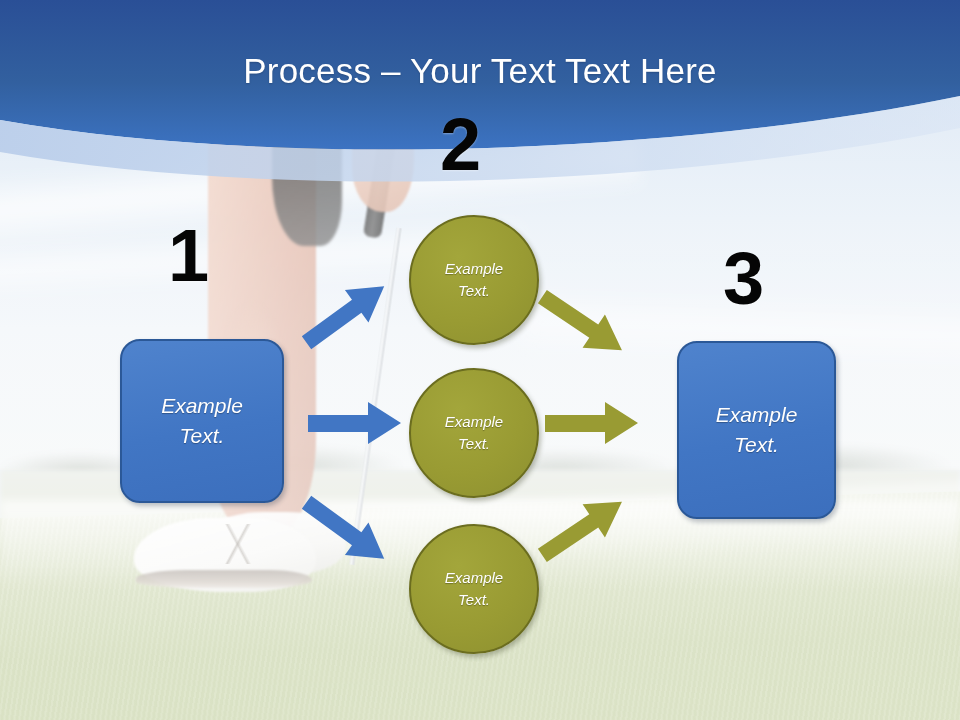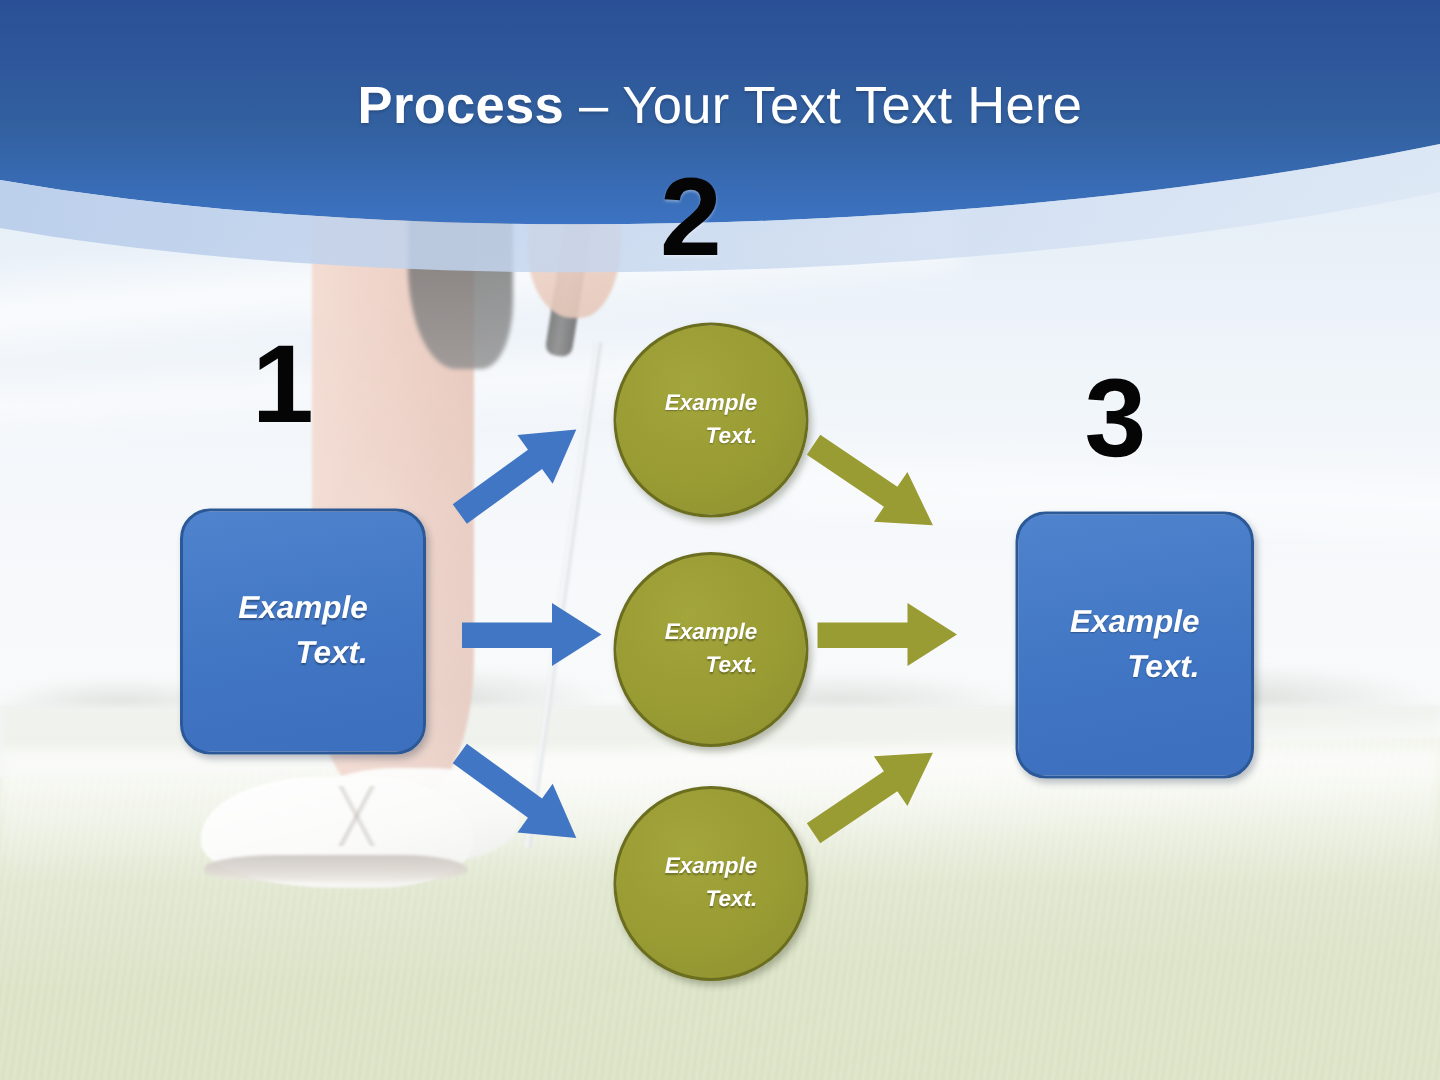--- a/index.html
+++ b/index.html
@@ -194,21 +194,21 @@
     position: absolute;
     left: 0; top: 50px; width: 960px;
     text-align: center;
     color: #ffffff;
     font-size: 35px;
     line-height: 42px;
     letter-spacing: .2px;
     white-space: nowrap;
     text-shadow: 0 1px 2px rgba(0,0,0,.18);
   }
-  .title .t-bold { font-weight: bold; }
+  .title .t-bold { font-weight: normal; }
   .title .t-light { font-weight: normal; }
 
   
   .step-num {
     position: absolute;
     color: #050505;
     font-weight: bold;
     font-size: 74px;
     line-height: 74px;
     text-shadow: 0 1px 2px rgba(255,255,255,.35);
@@ -223,23 +223,23 @@
     background: linear-gradient(170deg, #4f83cd 0%, #4176c4 55%, #3c6fbd 100%);
     border: 2px solid #2b5897;
     border-radius: 20px;
     box-shadow: 2px 3px 5px rgba(20,35,60,.28);
     display: flex;
     align-items: center;
     justify-content: center;
   }
   .box .label, .circle .label {
     color: #ffffff;
-    font-weight: bold;
+    font-weight: normal;
     font-style: italic;
-    text-align: right;
+    text-align: center;
     line-height: 1.45;
     text-shadow: 0 1px 1px rgba(0,0,0,.3);
     white-space: pre-line;
   }
   #box-start { left: 120px; top: 339px; width: 160px; height: 160px; }
   #box-start .label { font-size: 21px; }
   #box-end   { left: 677px; top: 341px; width: 155px; height: 174px; }
   #box-end   .label { font-size: 21px; }
 
   .circle {

